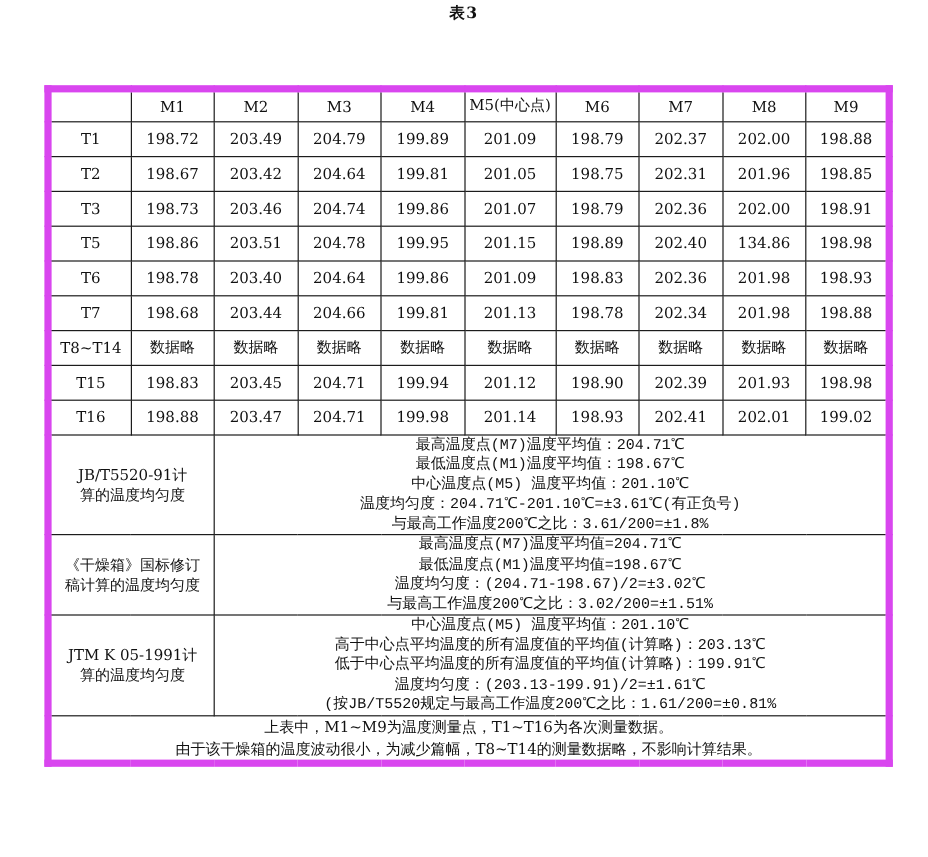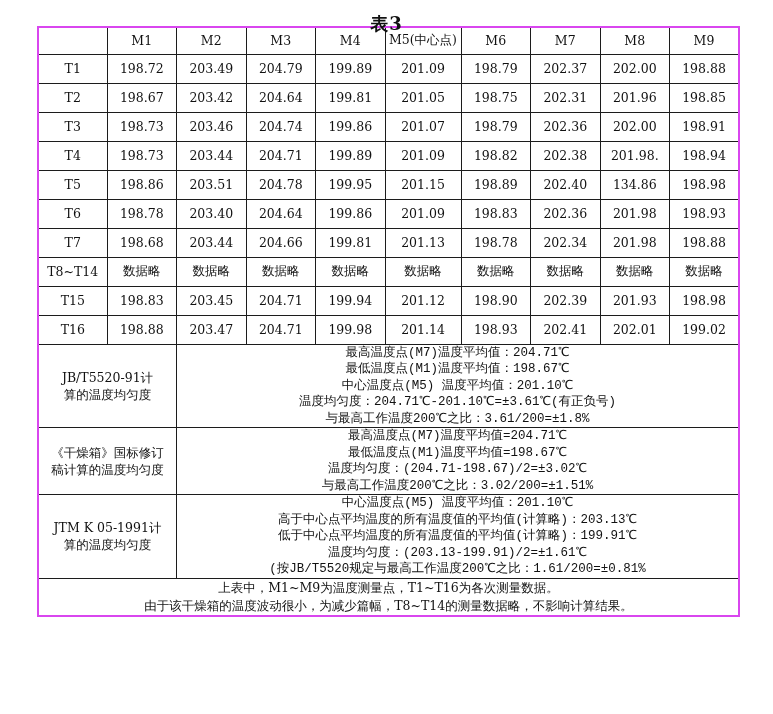--- a/index.html
+++ b/index.html
@@ -14,33 +14,34 @@
   }
   .page {
     position: relative;
     width: 773px;
     height: 714px;
     background: #ffffff;
   }
   .doc-title {
     text-align: center;
     font-weight: bold;
-    font-size: 18px;
+    font-size: 13px;
     line-height: 15px;
-    padding-top: 16px;
+    padding-top: 4px;
     height: 26px;
     box-sizing: border-box;
     letter-spacing: 1px;
   }
   table.main-table {
     margin-left: 37px;
     width: 701px;
     border-collapse: collapse;
     table-layout: fixed;
-    border: 2px solid #d946ef;
+    border: 6px solid #d946ef;
+    margin-top: 45px;
   }
   table.main-table th,
   table.main-table td {
     border: 1px solid #1c1c1c;
     font-size: 12.5px;
     font-weight: normal;
     text-align: center;
     vertical-align: middle;
     padding: 0 2px;
     box-sizing: border-box;
@@ -134,32 +135,20 @@
           <td>203.46</td>
           <td>204.74</td>
           <td>199.86</td>
           <td>201.07</td>
           <td>198.79</td>
           <td>202.36</td>
           <td>202.00</td>
           <td>198.91</td>
         </tr>
         <tr class="data-row">
-          <th>T4</th>
-          <td>198.73</td>
-          <td>203.44</td>
-          <td>204.71</td>
-          <td>199.89</td>
-          <td>201.09</td>
-          <td>198.82</td>
-          <td>202.38</td>
-          <td>201.98.</td>
-          <td>198.94</td>
-        </tr>
-        <tr class="data-row">
           <th>T5</th>
           <td>198.86</td>
           <td>203.51</td>
           <td>204.78</td>
           <td>199.95</td>
           <td>201.15</td>
           <td>198.89</td>
           <td>202.40</td>
           <td>134.86</td>
           <td>198.98</td>

